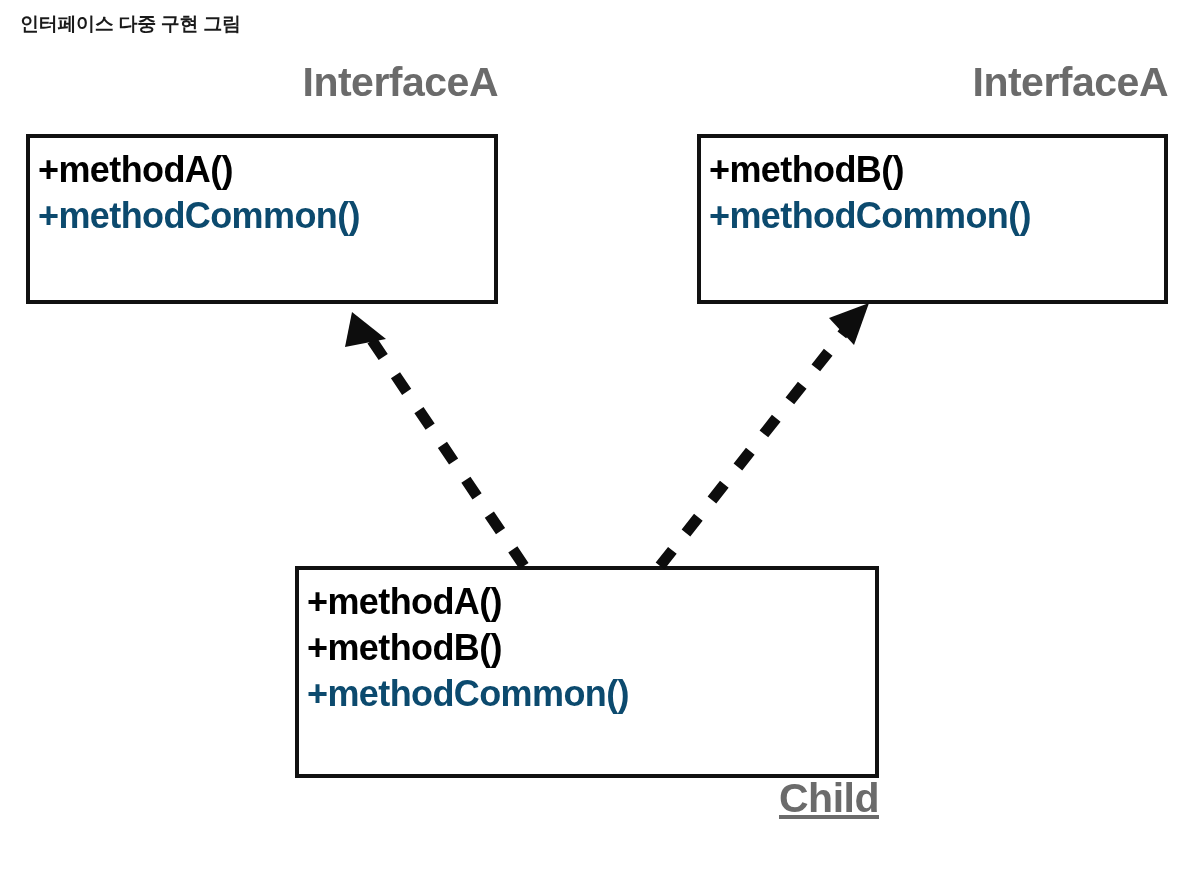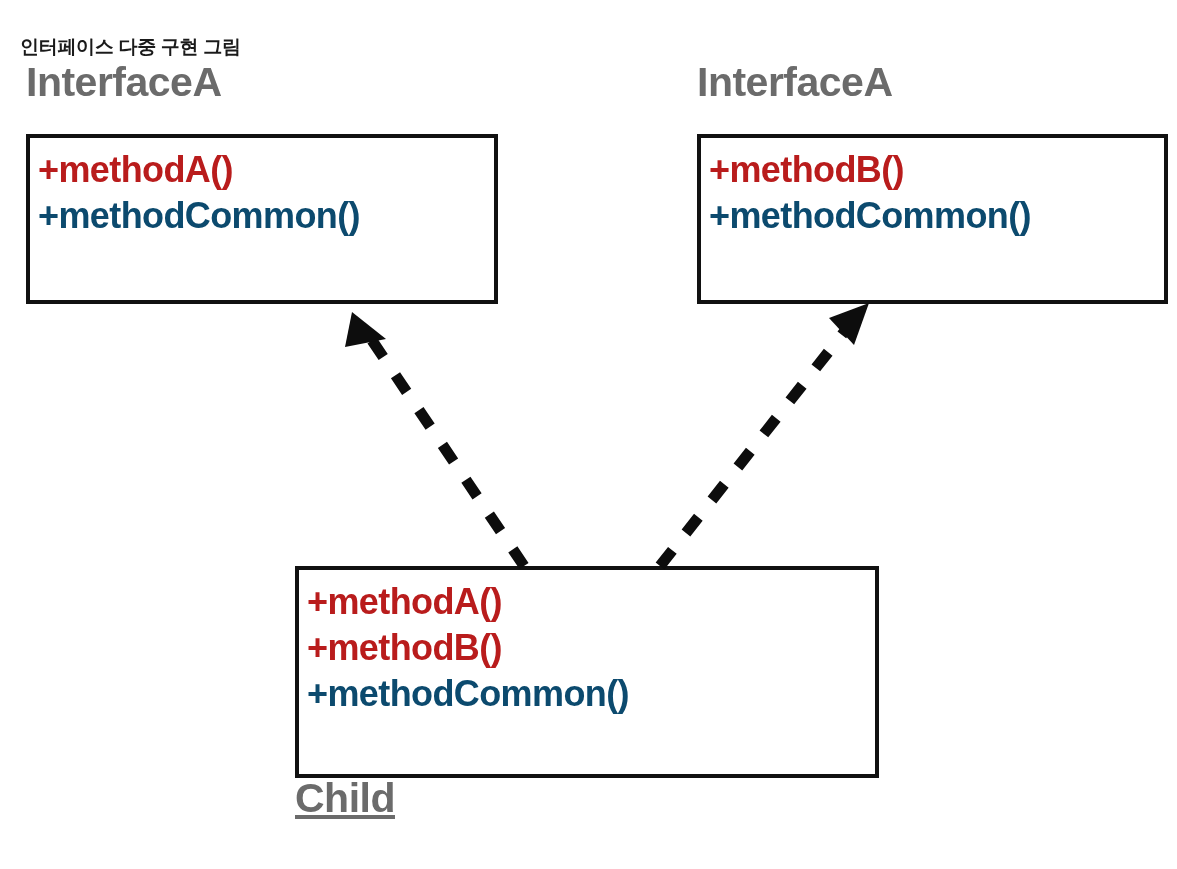--- a/index.html
+++ b/index.html
@@ -23,30 +23,29 @@
   
   .caption {
     position: absolute;
     left: 20px;
     top: 11px;
     font-size: 19px;
     font-weight: 700;
     color: #1a1a1a;
     letter-spacing: -0.3px;
     white-space: nowrap;
-    margin-top: 23px;
   }
 
   
   .class-title {
     position: absolute;
     font-size: 41px;
     font-weight: 700;
     color: #6b6b6b;
-    text-align: left;
+    text-align: right;
     white-space: nowrap;
     letter-spacing: -0.5px;
     line-height: 1;
   }
 
   
   .uml-box {
     position: absolute;
     box-sizing: border-box;
     background: #ffffff;
@@ -59,21 +58,21 @@
     width: 100%;
     padding: 9px 0 0 8px;
     box-sizing: border-box;
   }
   .member {
     font-size: 36px;
     font-weight: 700;
     line-height: 1.28;
     white-space: nowrap;
     letter-spacing: -0.6px;
-    color: #b91c1c;
+    color: #000000;
   }
   .member.common {
     color: #0c4a6e;
   }
 
   
   #links {
     position: absolute;
     left: 0;
     top: 0;

